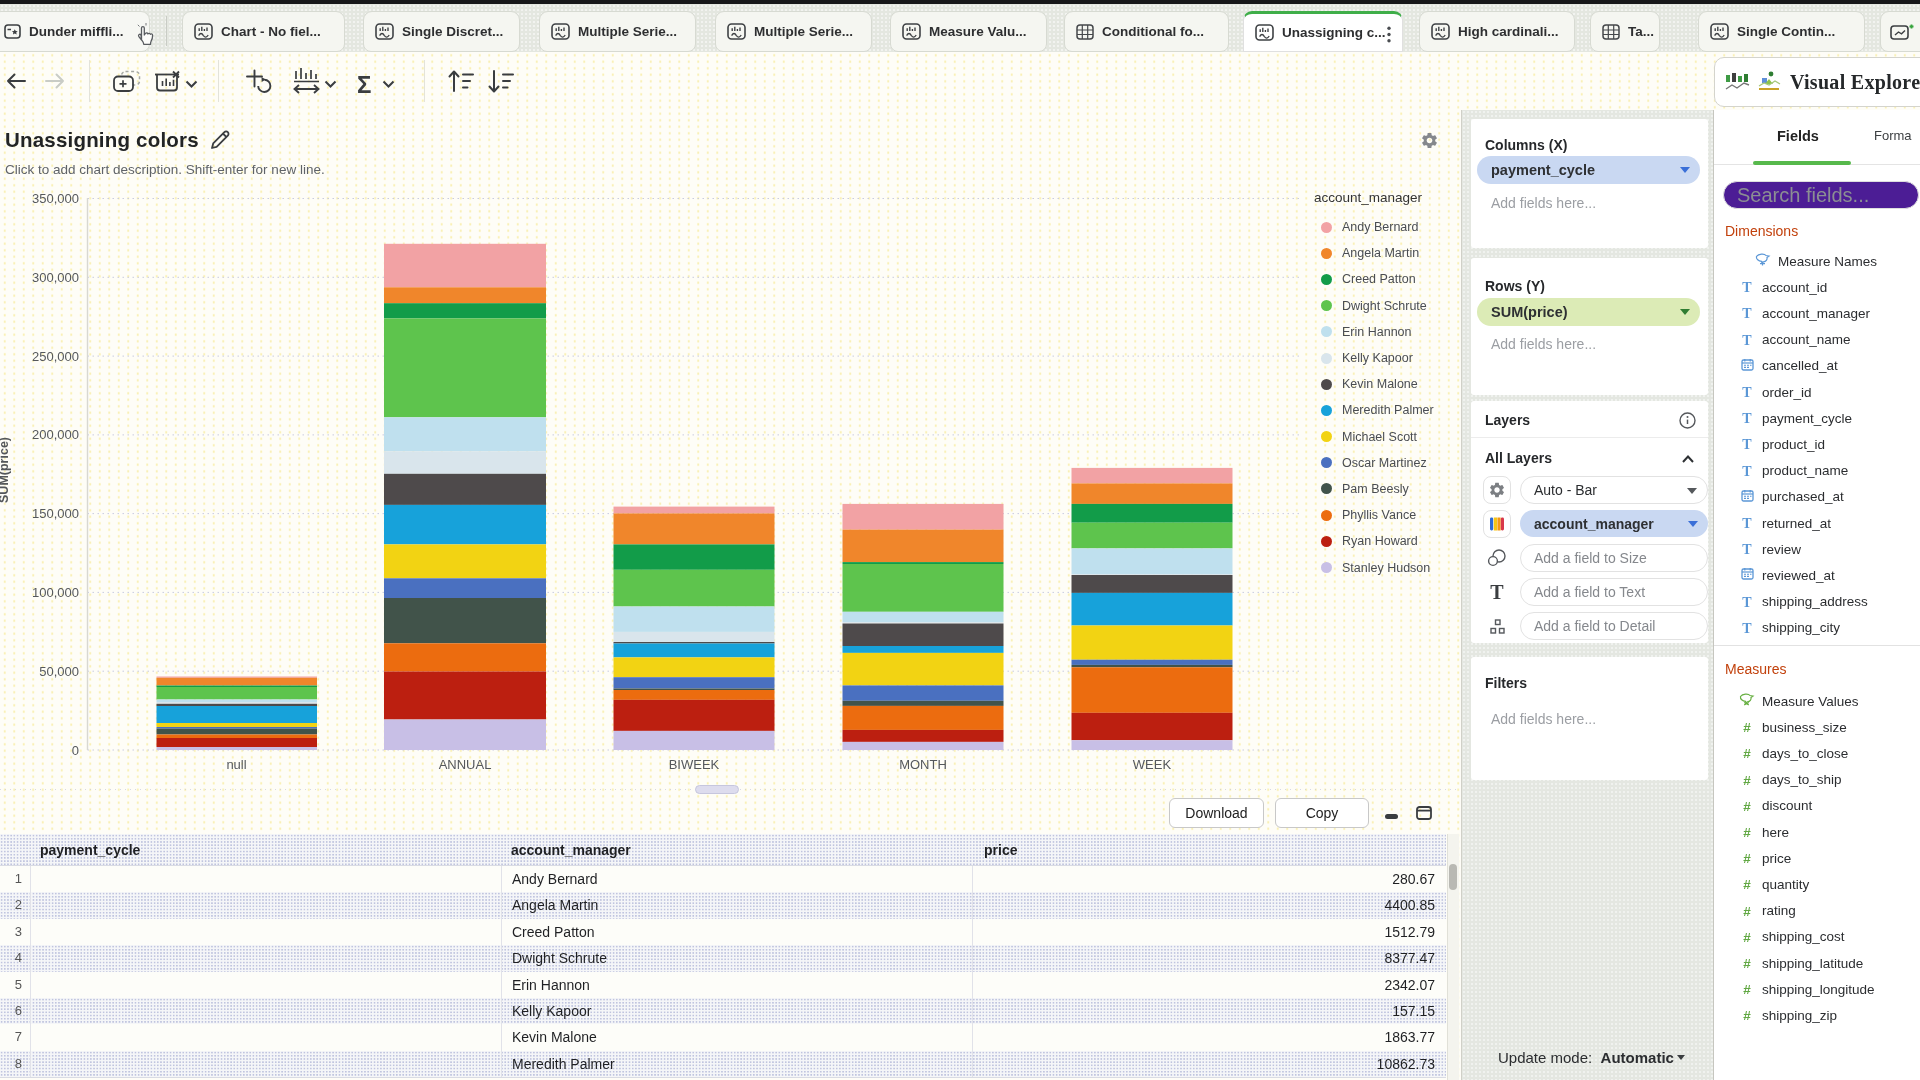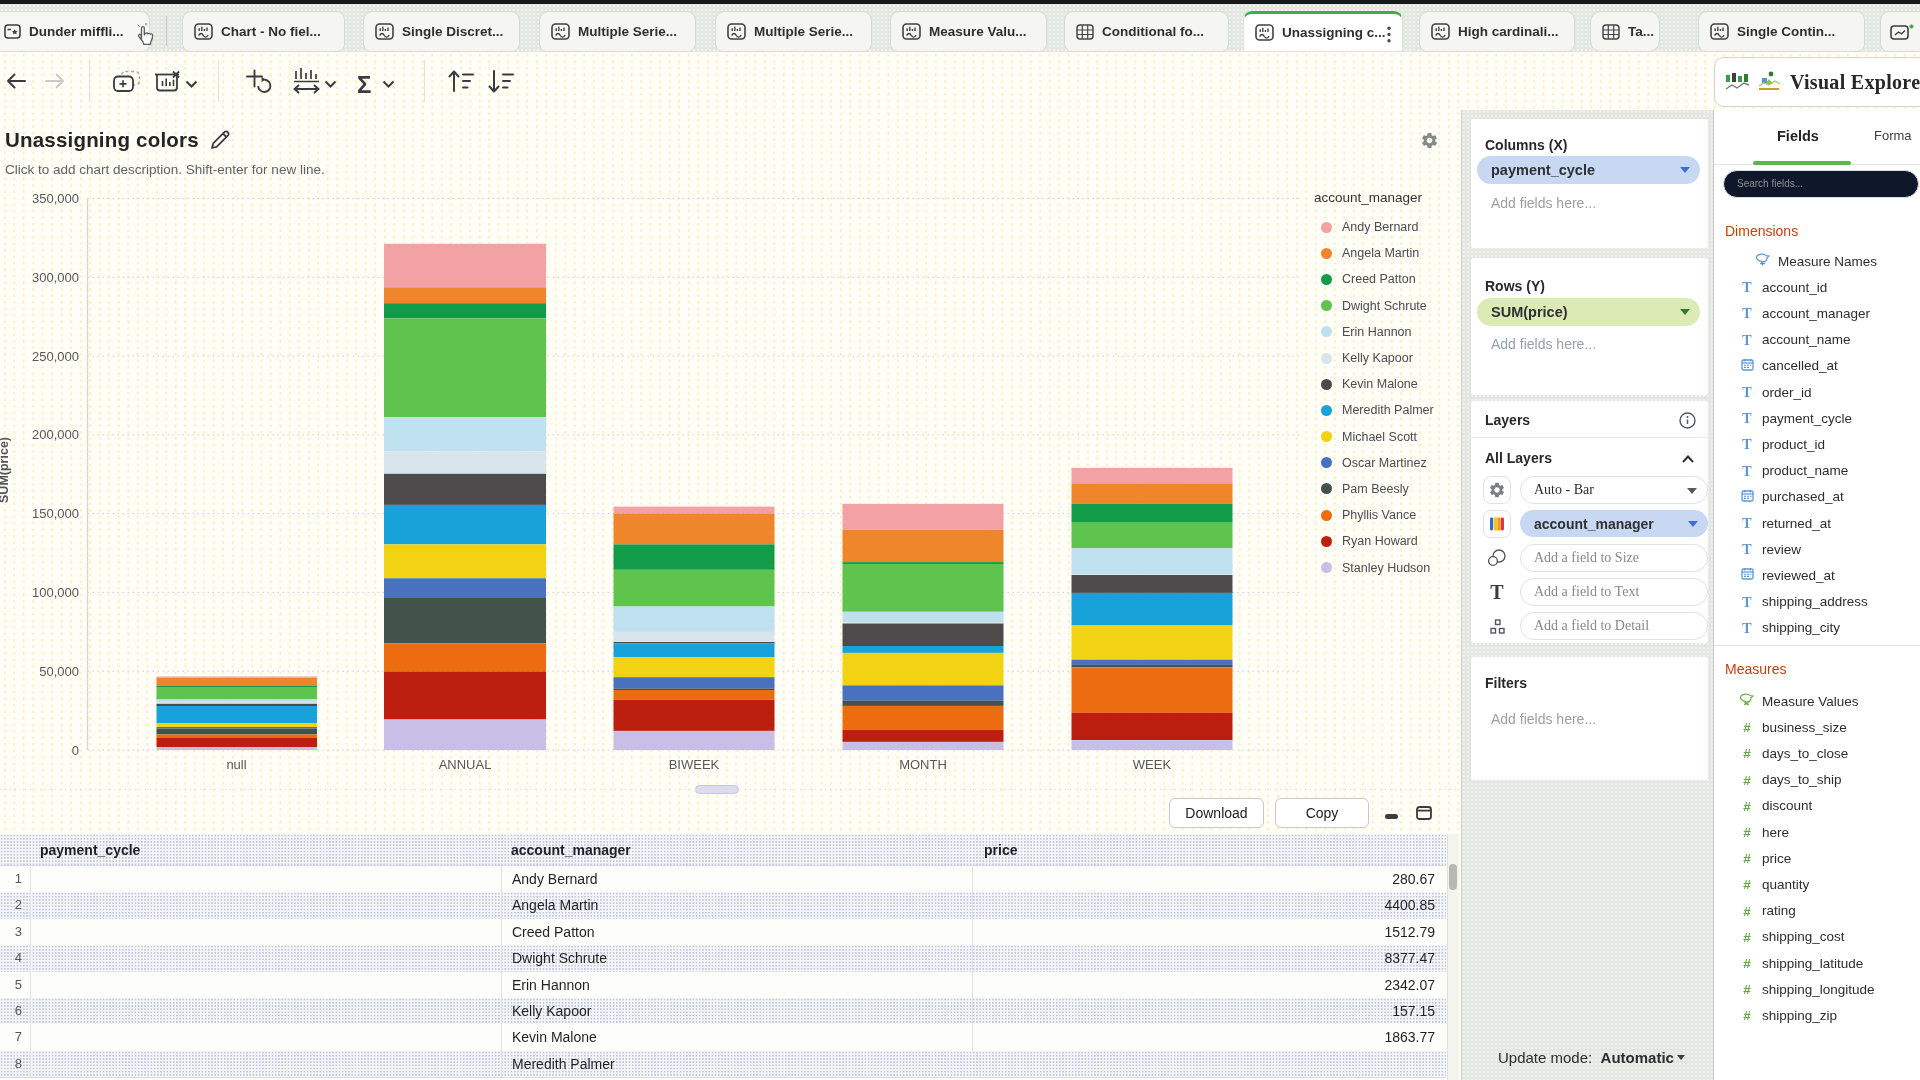--- a/index.html
+++ b/index.html
@@ -53,21 +53,21 @@
 #gpanel { position:absolute; left:1461px; top:110px; width:252px; height:970px; background:#e4e7e1; border-left:1px solid #d0d0c8;
   background-image:radial-gradient(circle, rgba(255,255,255,.45) 0.8px, rgba(255,255,255,0) 1.1px);
   background-size:4px 4px; }
 .card { position:absolute; left:9px; width:237px; background:#fff; border-radius:3px; }
 .cardtitle { font-size:14px; font-weight:700; color:#26282b; }
 .pill { position:absolute; height:28px; border-radius:14px; font-size:14.5px; font-weight:700; color:#2e3033;
   display:flex; align-items:center; padding-left:14px; }
 .pillcaret { position:absolute; right:10px; top:10px; width:0; height:0; border-left:5px solid transparent; border-right:5px solid transparent; border-top:6px solid #3a6fd8; }
 .addf { font-size:14px; color:#9b9ea3; }
 .linput { position:absolute; left:49px; width:188px; height:28px; background:#fff; border:1px solid #e2e2e2; border-radius:14px;
-  font-size:14px; color:#85888d; display:flex; align-items:center; padding-left:13px;font-family:Liberation Serif, serif; }
+  font-size:14px; color:#85888d; display:flex; align-items:center; padding-left:13px; }
 .licon { position:absolute; left:12px; width:28px; height:28px; display:flex; align-items:center; justify-content:center; }
 .liconbox { border:1px solid #e2e2e2; border-radius:8px; background:#fff; }
 
 #fpanel { position:absolute; left:1713px; top:110px; width:207px; height:970px; background:#fff; border-left:1px solid #c6c6bf; }
 #fpanel .ptabs { position:absolute; left:0; top:0; width:207px; height:55px; border-bottom:1px solid #e4e4e4; }
 .fitem { display:flex; align-items:center; height:26.2px; }
 .fitem .fic { width:16px; flex:0 0 auto; margin-left:25px; margin-right:7px; text-align:center; }
 .fitem .ft { font-size:13.5px; color:#2b2d30; white-space:nowrap; }
 .seclabel { font-size:14px; color:#c2410c; }
 .ticon { font-family:"Liberation Serif",serif; font-weight:700; font-size:14px; color:#5b97d6; }
@@ -149,21 +149,21 @@
           <circle cx="2" cy="14.8" r="1.7" fill="#4a4d51"></circle>
         </svg>
     </div>
     <div class="tab" style="left:1419px;width:156px;"><span class="ticon">
           <svg width="19" height="17" viewBox="0 0 19 17">
             <rect x="1" y="1" width="17" height="15" rx="3.5" fill="none" stroke="#3e4144" stroke-width="1.6"></rect>
             <path d="M5.2 8V5.2M7.8 8V3.8M10.4 8V6M13 8V4.4" stroke="#3e4144" stroke-width="1.4"></path>
             <path d="M4.6 12.6c1.6-2.8 3.2-2.8 4.8 0c1.6 2.0 3.2 2.0 4.8-0.6" fill="none" stroke="#3e4144" stroke-width="1.3"></path>
           </svg>
         </span>High cardinali...</div>
-    <div class="tab" style="left:1590px;width:70px;border-radius:11px;"><span class="ticon">
+    <div class="tab" style="left:1590px;width:70px;"><span class="ticon">
           <svg width="18" height="16" viewBox="0 0 18 16">
             <rect x="1" y="1" width="16" height="14" rx="3" fill="none" stroke="#44474a" stroke-width="1.5"></rect>
             <path d="M1 6h16M1 10.5h16M6.3 1v14M11.7 1v14" stroke="#44474a" stroke-width="1.2"></path>
           </svg>
         </span>Ta...</div>
     <div class="tab" style="left:1698px;width:167px;"><span class="ticon">
           <svg width="19" height="17" viewBox="0 0 19 17">
             <rect x="1" y="1" width="17" height="15" rx="3.5" fill="none" stroke="#3e4144" stroke-width="1.6"></rect>
             <path d="M5.2 8V5.2M7.8 8V3.8M10.4 8V6M13 8V4.4" stroke="#3e4144" stroke-width="1.4"></path>
             <path d="M4.6 12.6c1.6-2.8 3.2-2.8 4.8 0c1.6 2.0 3.2 2.0 4.8-0.6" fill="none" stroke="#3e4144" stroke-width="1.3"></path>
@@ -431,20 +431,21 @@
     <div class="trow" style="top:190.4px;">
         <div class="c0">7</div>
         <div class="c1 nullcell"></div>
         <div class="c2">Kevin Malone</div>
         <div class="c3">1863.77</div>
       </div>
     <div class="trow even" style="top:216.8px;">
         <div class="c0">8</div>
         <div class="c1 nullcell"></div>
         <div class="c2">Meredith Palmer</div>
+        <div class="c3">10862.73</div>
       </div>
   </div>
   <div id="gpanel">
 
     <div class="card" style="top:9px;height:129px;">
       <div class="cardtitle" style="position:absolute;left:14px;top:18px;">Columns (X)</div>
       <div class="pill" style="left:6px;top:37px;width:223px;background:#c9d8f2;">payment_cycle<span class="pillcaret" style="top:11px;"></span></div>
       <div class="addf" style="position:absolute;left:20px;top:76px;">Add fields here...</div>
     </div>
 
@@ -513,21 +514,21 @@
 
     <div style="position:absolute;left:36px;top:939px;font-size:15px;color:#2b2d30;">Update mode:&nbsp;&nbsp;<b style="font-weight:600;">Automatic</b></div>
     <span class="pillcaret" style="border-top-color:#3a3d40;right:28px;top:945px;border-left-width:4.5px;border-right-width:4.5px;border-top-width:5.5px;"></span>
   </div>
   <div id="fpanel">
     <div class="ptabs">
     <div style="position:absolute;left:63px;top:18px;font-size:14.5px;font-weight:700;color:#222;">Fields</div>
     <div style="position:absolute;left:160px;top:18px;font-size:13px;color:#3c3f42;">Forma</div>
     <div style="position:absolute;left:39px;top:51px;width:98px;height:4px;background:#57b94c;border-radius:2px;"></div>
     </div>
-    <div style="position:absolute;left:9px;top:60px;width:196px;height:28px;border:1px solid #dedede;border-radius:14px;background:#0f172a;font-size:10px;color:#8b8e93;line-height:26px;padding-left:13px;">Search fields...</div>
+    <div style="position:absolute;left:9px;top:71px;width:196px;height:28px;border:1px solid #dedede;border-radius:14px;background:#4c1d95;font-size:20px;color:#8b8e93;line-height:26px;padding-left:13px;">Search fields...</div>
     <div class="seclabel" style="position:absolute;left:11px;top:113px;">Dimensions</div>
     <div class="fitem" style="position:absolute;left:16px;top:138.0px;width:207px;">
         <span class="fic"><svg width="16" height="13" viewBox="0 0 16 13">
             <path d="M1.5 3.5c2-2.8 8-3 9.5-1l3 .5-2 1.5c.5 2-1 4-3.5 4.3L7 10 6.5 8.3C3.5 8.2 1 6 1.5 3.5z" fill="none" stroke="#5b97d6" stroke-width="1.2"></path>
             <path d="M5 10.7h5M7.5 8.5v4" stroke="#5b97d6" stroke-width="1.2"></path>
           </svg></span>
         <span class="ft">Measure Names</span>
       </div>
     <div class="fitem" style="position:absolute;left:0;top:164.2px;width:207px;">
         <span class="fic"><span class="ticon">T</span></span>

